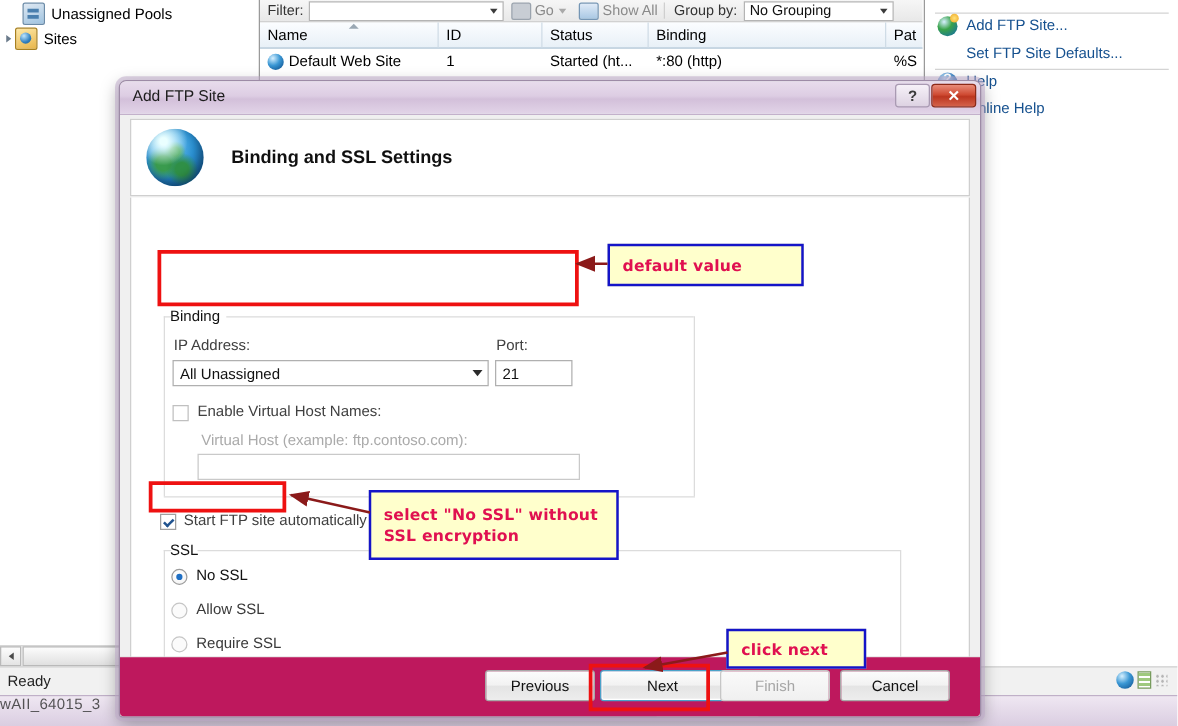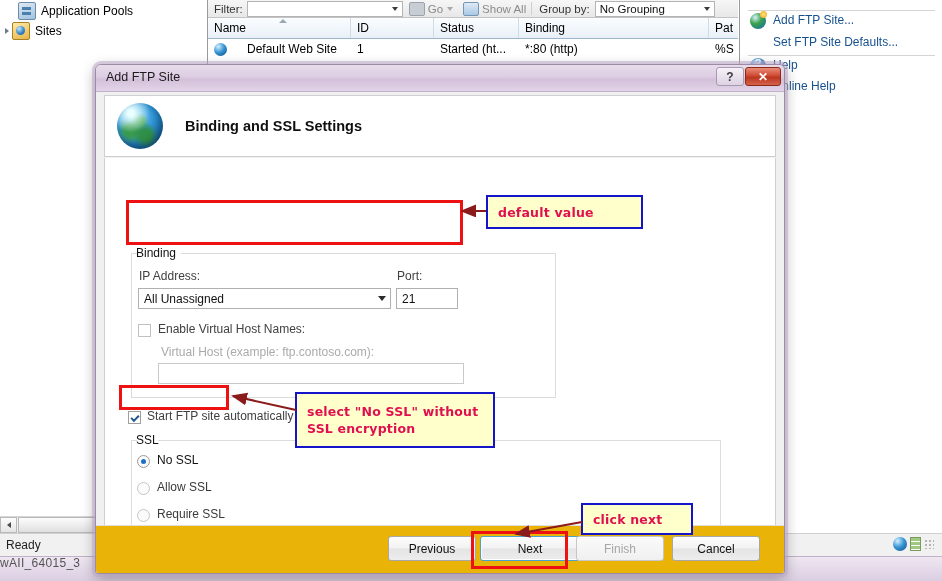--- a/index.html
+++ b/index.html
@@ -242,21 +242,21 @@
   .radio.checked:after{
     content:""; position:absolute; left:3px; top:3px; width:5px;height:5px;border-radius:50%;
     background:#1f6fc4;
   }
   .radio.dim { border-color:#c6c6c6; background:#fbfbfb; }
   .radio-label { position:absolute; font-size:12px; color:#111; }
   .radio-label.dim { color:#3a3a3a; }
 
   #dlg-footer {
     position:absolute; left:0; bottom:0; width:688px; height:47px;
-    background:#eab308; border-top:1px solid #dedede; border-radius:0 0 3px 3px;
+    background:#be185d; border-top:1px solid #dedede; border-radius:0 0 3px 3px;
   }
   .btn {
     position:absolute; top:10px; height:25px; box-sizing:border-box;
     background: linear-gradient(to bottom,#fcfcfc 0%,#f2f2f2 48%,#e4e4e4 52%,#ededed 100%);
     border:1px solid #a8a8a8; border-radius:3px;
     display:flex; align-items:center; justify-content:center;
     font-size:12px; color:#111;
   }
   .btn.disabled { color:#a6a6a6; border-color:#c6c6c6;
     background: linear-gradient(to bottom,#fafafa,#f0f0f0); }
@@ -285,21 +285,21 @@
   .ann-svg { position:absolute; left:0; top:0; width:942px; height:581px; pointer-events:none; }
 </style>
 </head>
 <body>
 
 <div id="root">
 
   <div class="bg-panel" id="tree-panel">
     <div class="tree-row" style="left:18px; top:2px;">
       <div class="icon-apppool"></div>
-      <span class="tree-label">Application Pools</span>
+      <span class="tree-label">Unassigned Pools</span>
     </div>
     <div class="tree-row" style="left:5px; top:22px;">
       <div class="tree-arrow"></div>
       <div class="icon-sites"></div>
       <span class="tree-label">Sites</span>
     </div>
   </div>
 
   <div class="bg-panel" id="list-panel">
     <div id="filter-bar">
@@ -337,21 +337,21 @@
       </div>
       <div class="th" style="width:190px;">
         <span>Binding</span>
       </div>
       <div class="th" style="width:29px;border-right:none;">
         <span>Pat</span>
       </div>
     </div>
 
     <div id="grid-row">
-      <div class="td" style="width:143px;gap:16px;">
+      <div class="td" style="width:143px;">
         <div class="globe-sm"></div>
         <span>Default Web Site</span>
       </div>
       <div class="td" style="width:83px;">
         <span>1</span>
       </div>
       <div class="td" style="width:85px;">
         <span>Started (ht...</span>
       </div>
       <div class="td" style="width:190px;">

